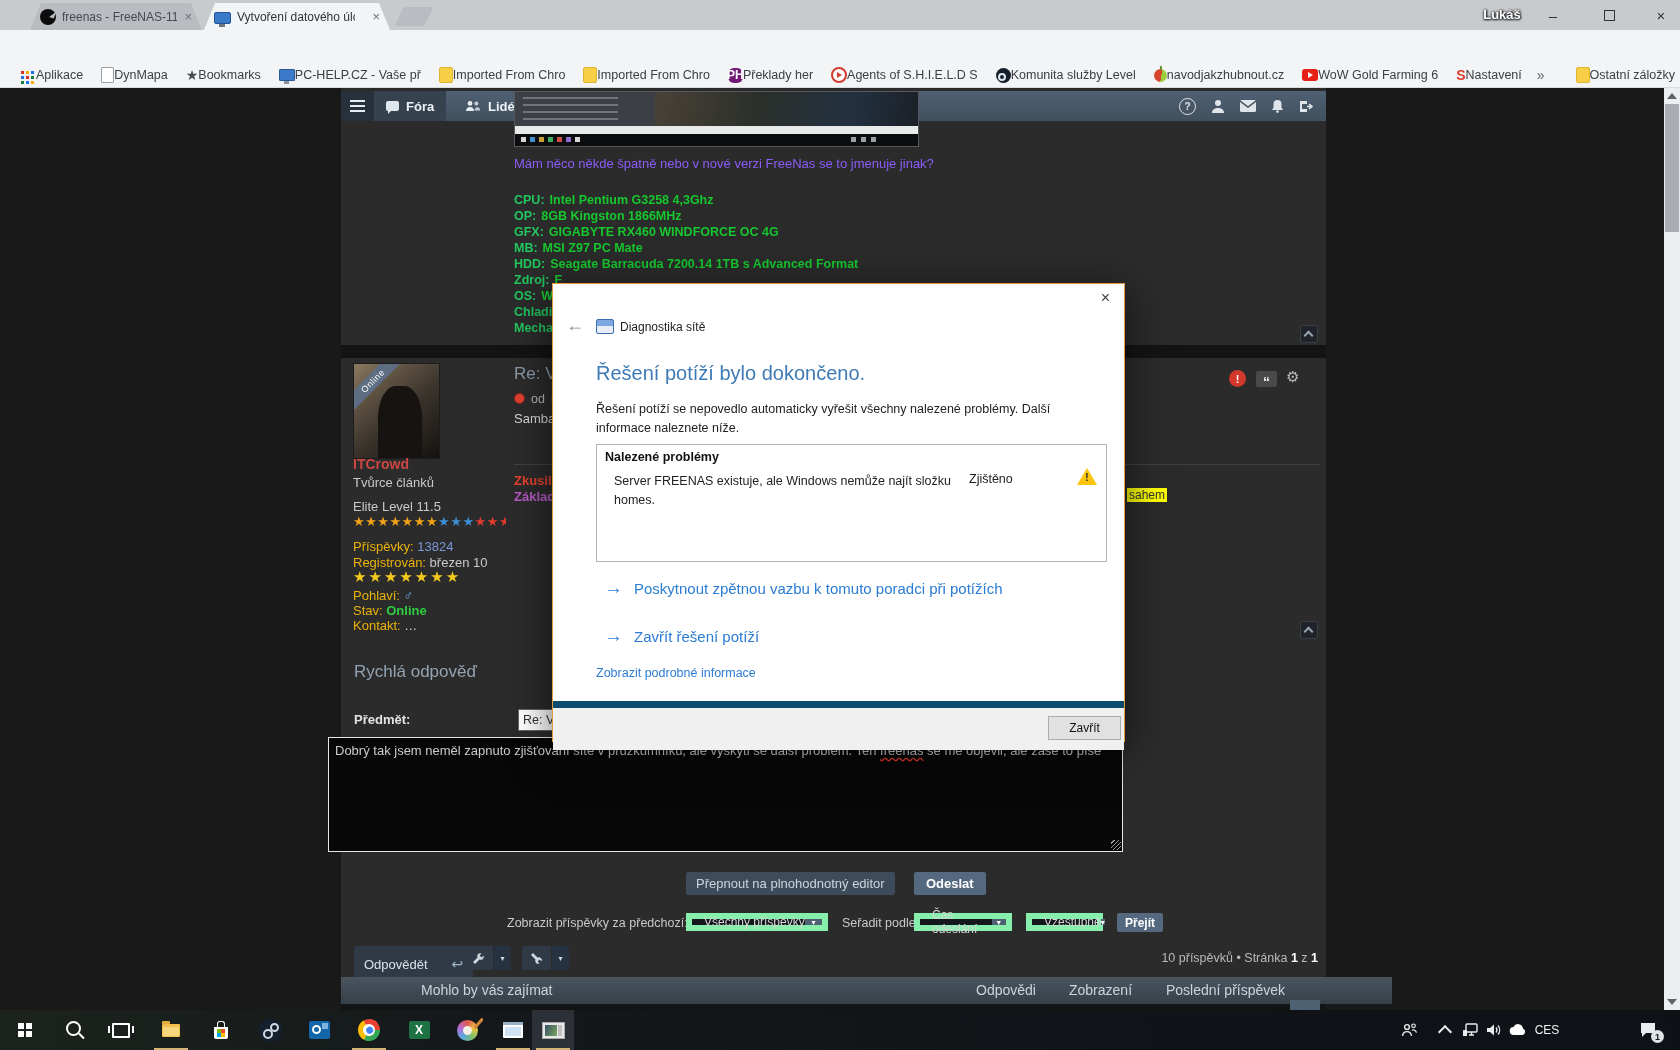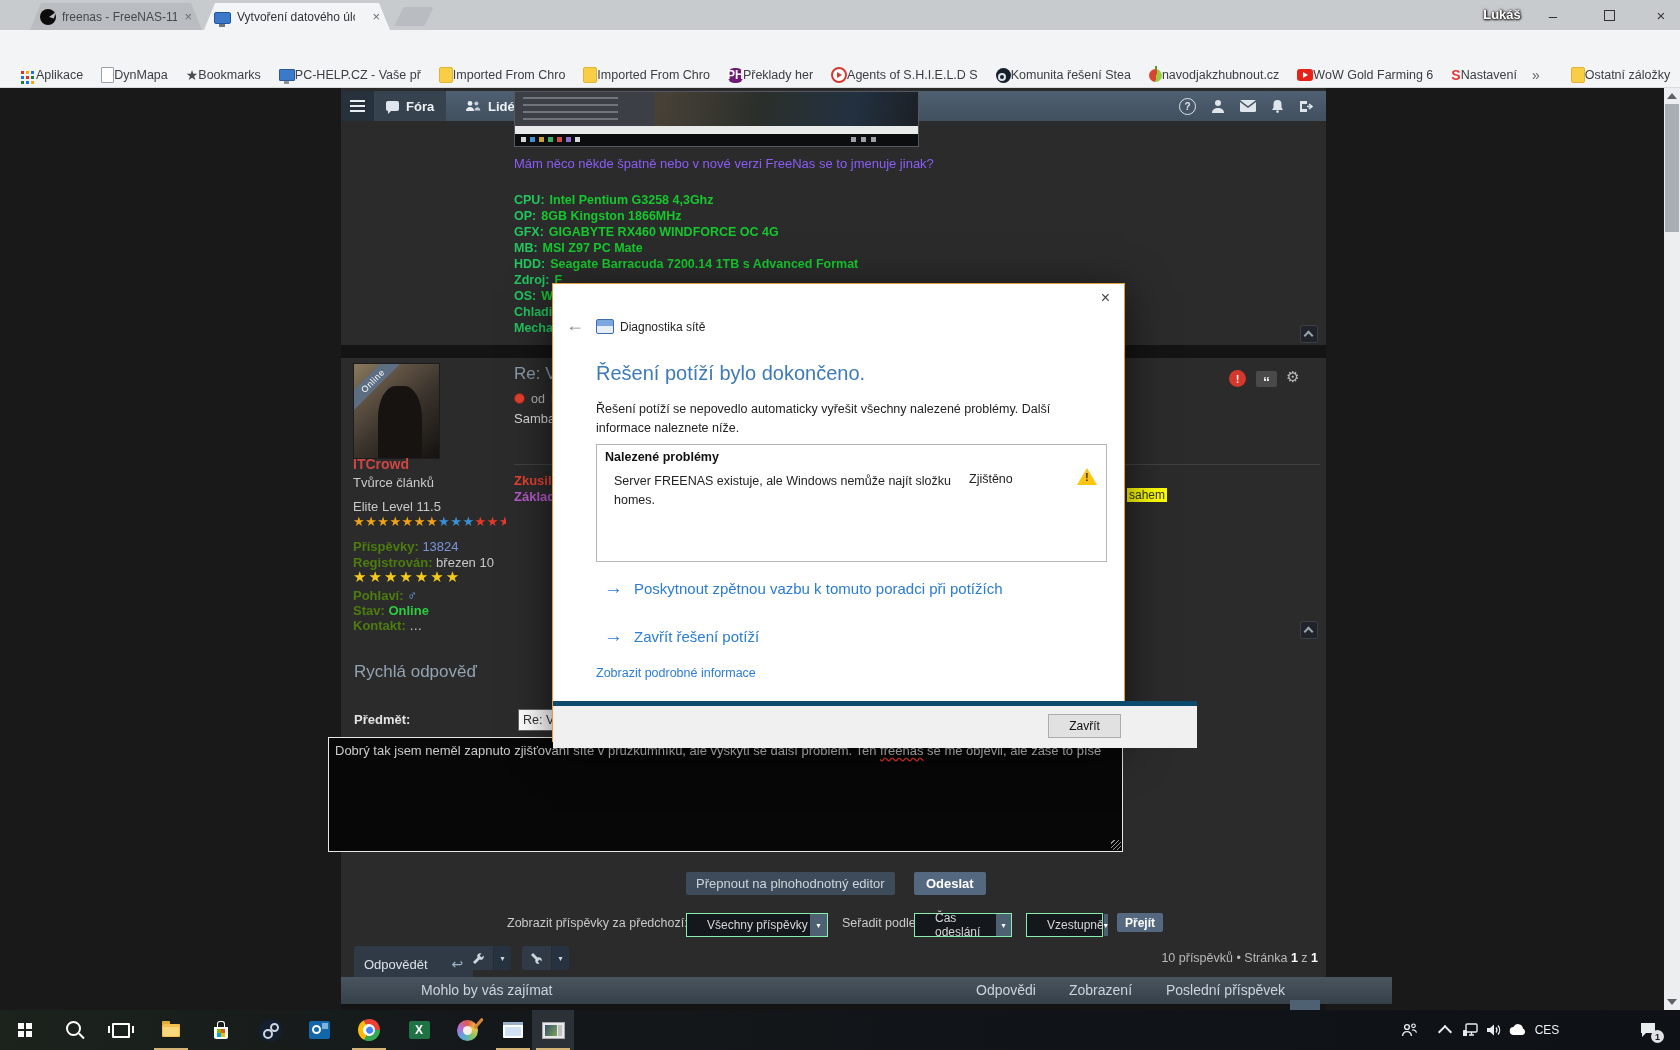--- a/index.html
+++ b/index.html
@@ -105,21 +105,21 @@
   .ava{position:absolute;left:353px;top:363px;width:85px;height:94px;overflow:hidden;border:1px solid #1c1c1c;
        background:linear-gradient(140deg,#8a7a5f 0%,#5e5142 28%,#3a332c 55%,#15120f 100%)}
   .ava::after{content:"";position:absolute;left:24px;top:22px;width:44px;height:80px;border-radius:40% 40% 0 0;background:#161310}
   .ribbon{position:absolute;left:-25px;top:10px;width:88px;transform:rotate(-45deg);background:#5d6e83;color:#fff;
        font-size:9px;text-align:center;padding:2px 0;letter-spacing:.5px}
   .srow{position:absolute;left:353px;white-space:nowrap;font-size:13px;color:#c9c9c9}
   .uname{color:#cc4744;font-weight:bold;font-size:14px}
   .stars13{font-size:13px;letter-spacing:.5px}
   .st-g{color:#f0a218}.st-b{color:#3b8fd4}.st-r{color:#e23b2e}
   .sthalf{display:inline-block;width:.55em;overflow:hidden;color:#e23b2e;vertical-align:bottom}
-  .blab{font-weight:bold;color:#4d7c0f}
+  .blab{font-weight:normal;color:#eab308}
   .bval-blue{color:#7b96d8}
   .regstars{color:#f3c81f;font-size:15px;letter-spacing:2px}
   .grn{color:#2ecc40;font-weight:bold}
   .male{color:#6aa3e0;font-size:13px}
 
   .ptitle{position:absolute;left:514px;top:364px;font-size:17px;color:#8a9aa8;white-space:nowrap}
   .byline{position:absolute;left:514px;top:391px;display:flex;align-items:center;gap:6px}
   .rdot{width:9px;height:9px;border-radius:50%;background:#e0402f;border:1.5px solid #8e2418}
   .odtx{color:#b9b9b9;font-size:12.5px}
   .autx{color:#cf4742;font-weight:bold;font-size:13px}
@@ -140,22 +140,22 @@
   .qrhead{position:absolute;left:354px;top:662px;font-size:17px;color:#93a3b2}
   .sublab{position:absolute;left:354px;top:712px;font-weight:bold;color:#e4e4e4;font-size:13px}
   .subinp{position:absolute;left:518px;top:709px;width:605px;height:22px;background:#fff;border:1px solid #666;
        box-sizing:border-box;font-size:12.5px;color:#333;padding:3px 4px}
   .msgarea{position:absolute;left:328px;top:737px;width:795px;height:115px;background:#070707;border:1px solid #e6e6e6;
        box-sizing:border-box;color:#cbcbcb;font-size:13px;padding:3px 6px;line-height:1.5}
   .msgarea::after{content:"";position:absolute;right:1px;bottom:1px;width:10px;height:10px;
        background:repeating-linear-gradient(135deg,transparent 0 2px,#999 2px 3px)}
   .spellwavy{text-decoration:underline wavy #e03424;text-underline-offset:2px}
   .btn-slate{position:absolute;height:23px;display:flex;align-items:center;border-radius:2px;font-size:13px}
-  .selbox{position:absolute;height:24px;background:#14181c;border:1px solid #86efac;color:#d5d5d5;font-size:12px;
-       display:flex;align-items:center;padding-left:20px;box-sizing:border-box}
+  .selbox{position:absolute;height:18px;background:#14181c;border:6px solid #86efac;color:#d5d5d5;font-size:12px;
+       display:flex;align-items:center;padding-left:12px;box-sizing:border-box}
   .selbox .car{margin-left:auto;width:17px;height:100%;background:#4e6173;color:#fff;display:flex;
        align-items:center;justify-content:center;font-size:8px}
   .rowlab{position:absolute;font-size:12.5px;color:#c9c9c9;white-space:nowrap}
   .replybtn{position:absolute;left:354px;top:946px;height:36px;padding:0 10px;background:#2f3a46;border-radius:2px;
        color:#dbe2e8;font-size:13px;font-weight:normal;display:flex;gap:24px;align-items:center}
   .sbt{position:absolute;top:946px;display:flex}
   .sbmain{width:29px;height:24px;background:#2f3a46;display:flex;align-items:center;justify-content:center;border-radius:2px 0 0 2px}
   .sbcaret{width:17px;height:24px;background:#273240;display:flex;align-items:center;justify-content:center;
        color:#cfd7de;font-size:8px;border-radius:0 2px 2px 0;margin-left:1px}
   .pagin{position:absolute;left:1110px;top:951px;width:208px;text-align:right;font-size:12.5px;color:#b9b9b9;white-space:nowrap}
@@ -189,21 +189,21 @@
   .gbt{position:absolute;left:17px;top:27px;width:360px;font-size:12.5px;color:#222;line-height:1.55}
   .gbs{position:absolute;left:372px;top:27px;font-size:12.5px;color:#222}
   .warn{position:absolute;left:480px;top:23px;width:20px;height:17px}
   .warn-t{position:absolute;left:0;top:0;border-left:10px solid transparent;border-right:10px solid transparent;
        border-bottom:17px solid #fcc50f}
   .warn-b{position:absolute;left:0;top:4px;width:20px;text-align:center;font-size:10px;font-weight:bold;color:#222}
   .dlink{position:absolute;left:51px;display:flex;align-items:center;gap:11px;color:#2b7cd3;white-space:nowrap}
   .dlink .ar{font-size:19px}
   .dlink .lt{font-size:15px}
   .ddetails{position:absolute;left:43px;top:382px;font-size:12.5px;color:#2b7cd3}
-  .dbot{position:absolute;left:0;top:417px;width:644px;height:42px;background:#f0f0f0;border-top:5px solid #0c4a6e}
+  .dbot{position:absolute;left:0;top:417px;width:571px;height:42px;background:#f0f0f0;border-top:7px solid #0c4a6e}
   .dbtn{position:absolute;left:495px;top:8px;width:73px;height:24px;background:#e1e1e1;border:1px solid #acacac;
        font-size:12px;color:#111;display:flex;align-items:center;justify-content:center;box-sizing:border-box}
 
   
   .tb{position:absolute;left:0;top:1010px;width:1680px;height:40px;z-index:50;
       background:linear-gradient(90deg,#1c231c,#14181b 28%,#101418 65%,#0e1116)}
   .ti{position:absolute;top:0;width:42px;height:40px;display:flex;align-items:center;justify-content:center}
   .ti.activeapp{background:#2c3137}
   .tiu::after{content:"";position:absolute;left:4px;right:4px;bottom:0;height:2px;background:#d4b476}
   .ic-start{width:6px;height:6px;background:#fff;box-shadow:8px 0 #fff,0 8px #fff,8px 8px #fff;margin:0 8px 8px 0}
@@ -329,21 +329,21 @@
     <span class="bm">
         <span class="ic-ph">PH</span>
         <span>Překlady her</span>
       </span>
     <span class="bm">
         <span class="ic-play"></span>
         <span>Agents of S.H.I.E.L.D S</span>
       </span>
     <span class="bm">
         <span class="ic-steam"></span>
-        <span>Komunita řešení Stea</span>
+        <span>Komunita služby Level</span>
       </span>
     <span class="bm">
         <span class="ic-apple"></span>
         <span>navodjakzhubnout.cz</span>
       </span>
     <span class="bm">
         <span class="ic-yt"></span>
         <span>WoW Gold Farming 6</span>
       </span>
     <span class="bm">

